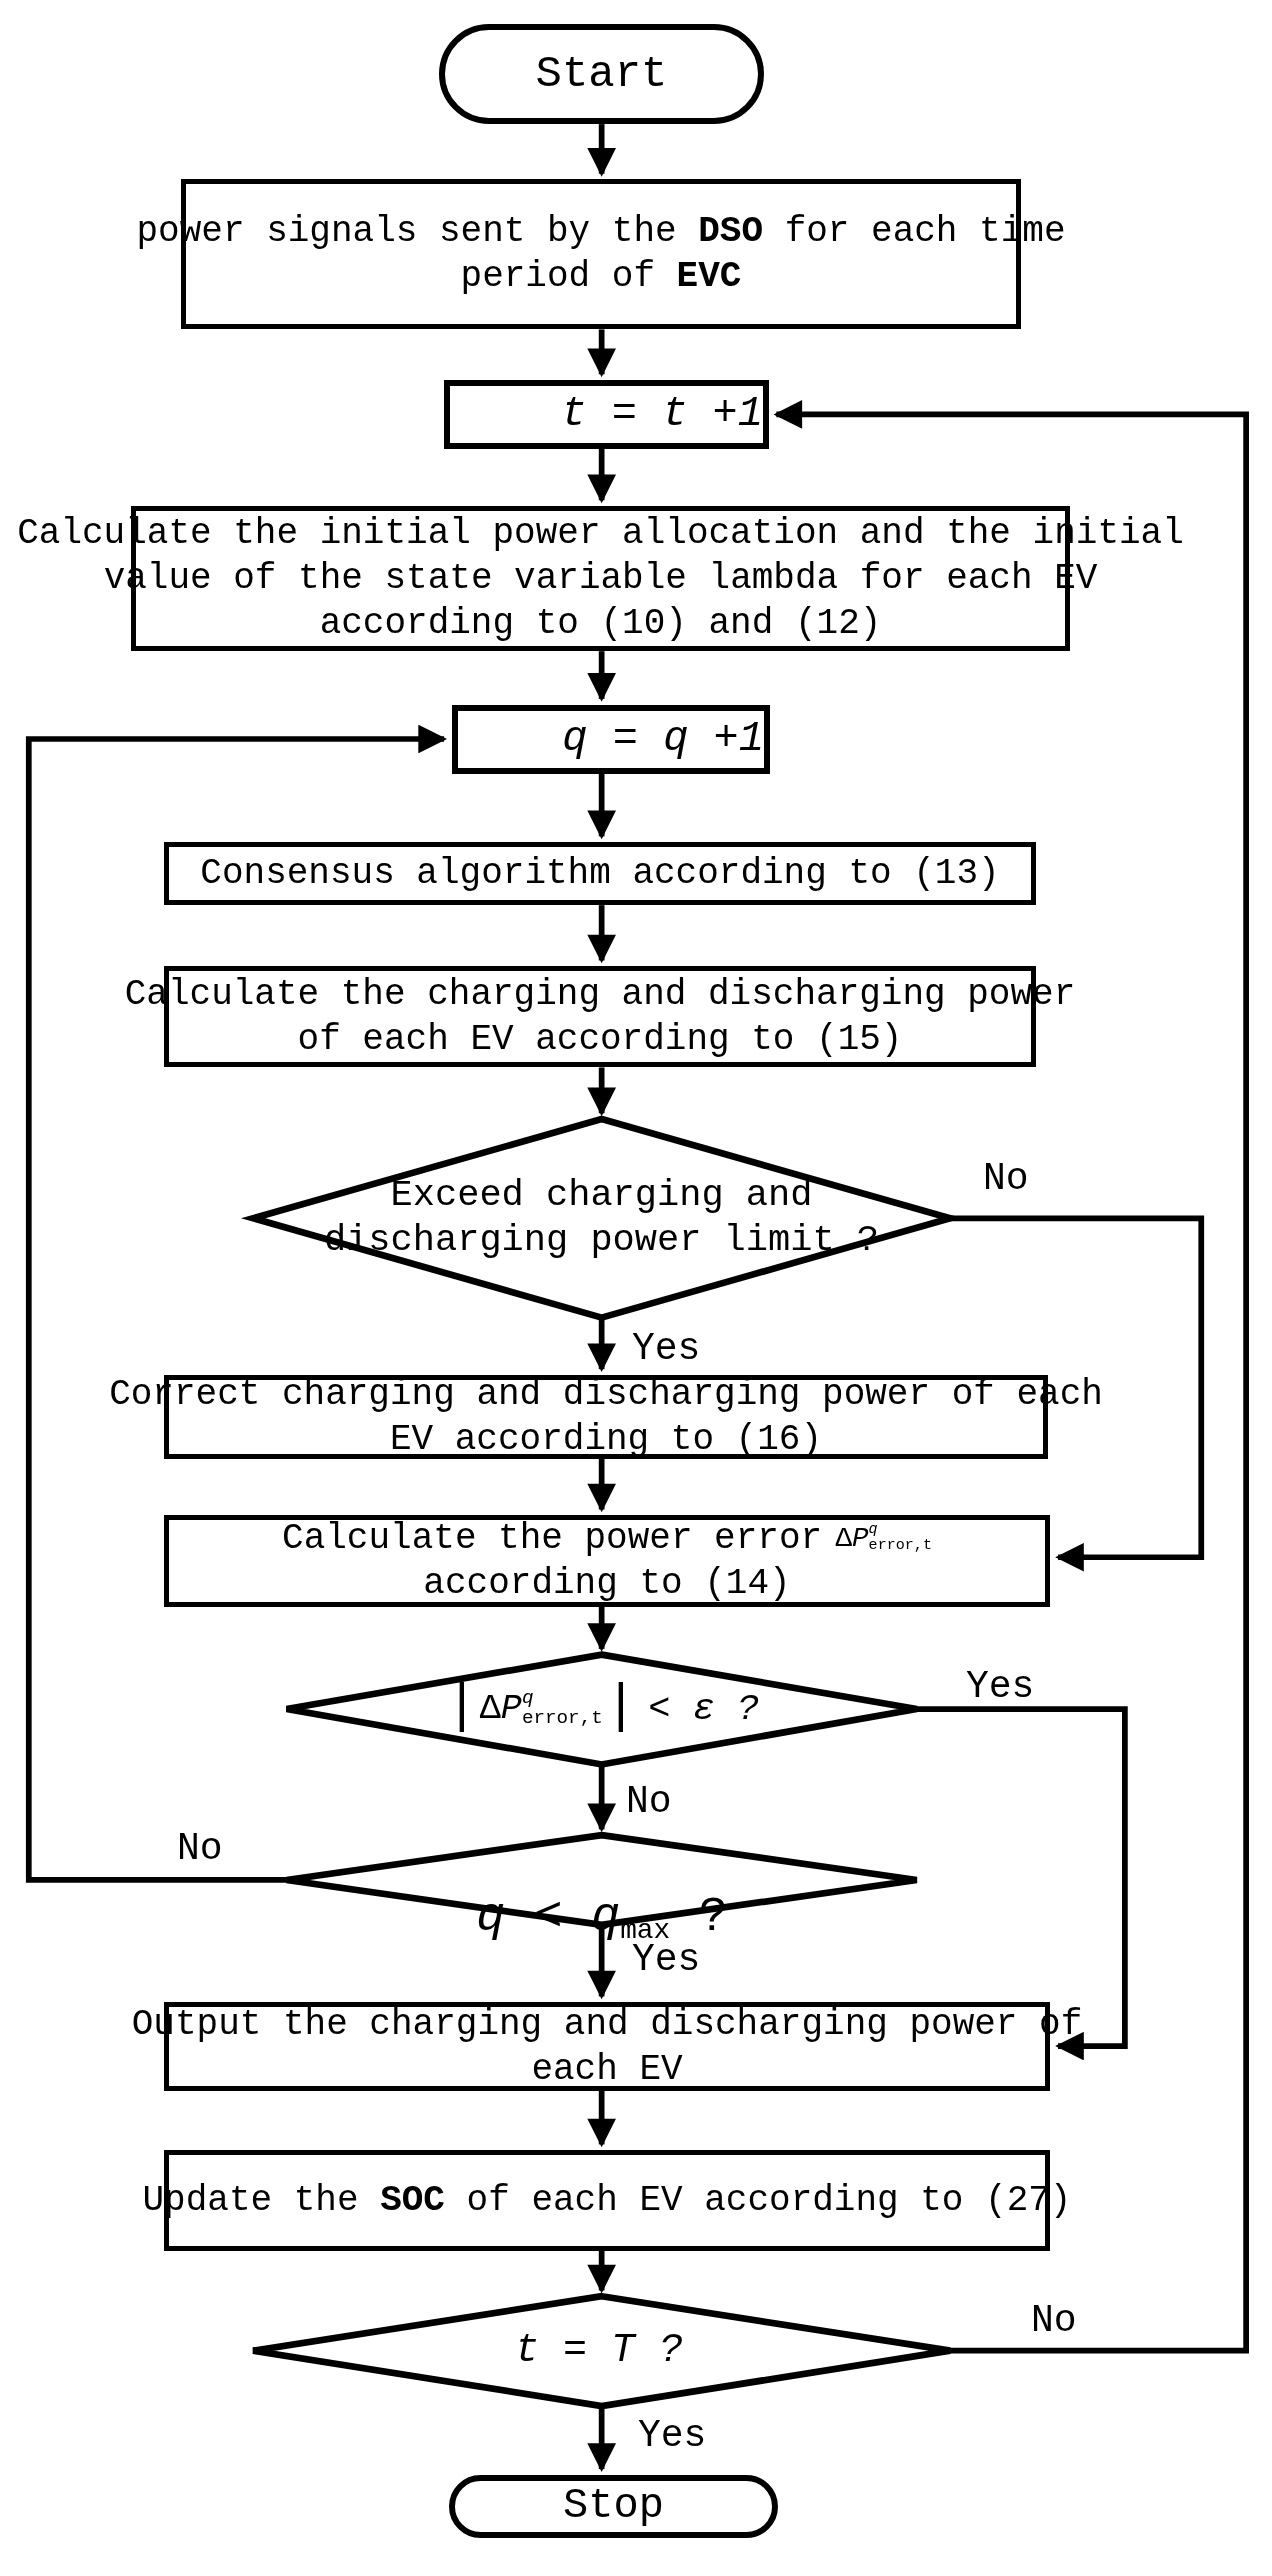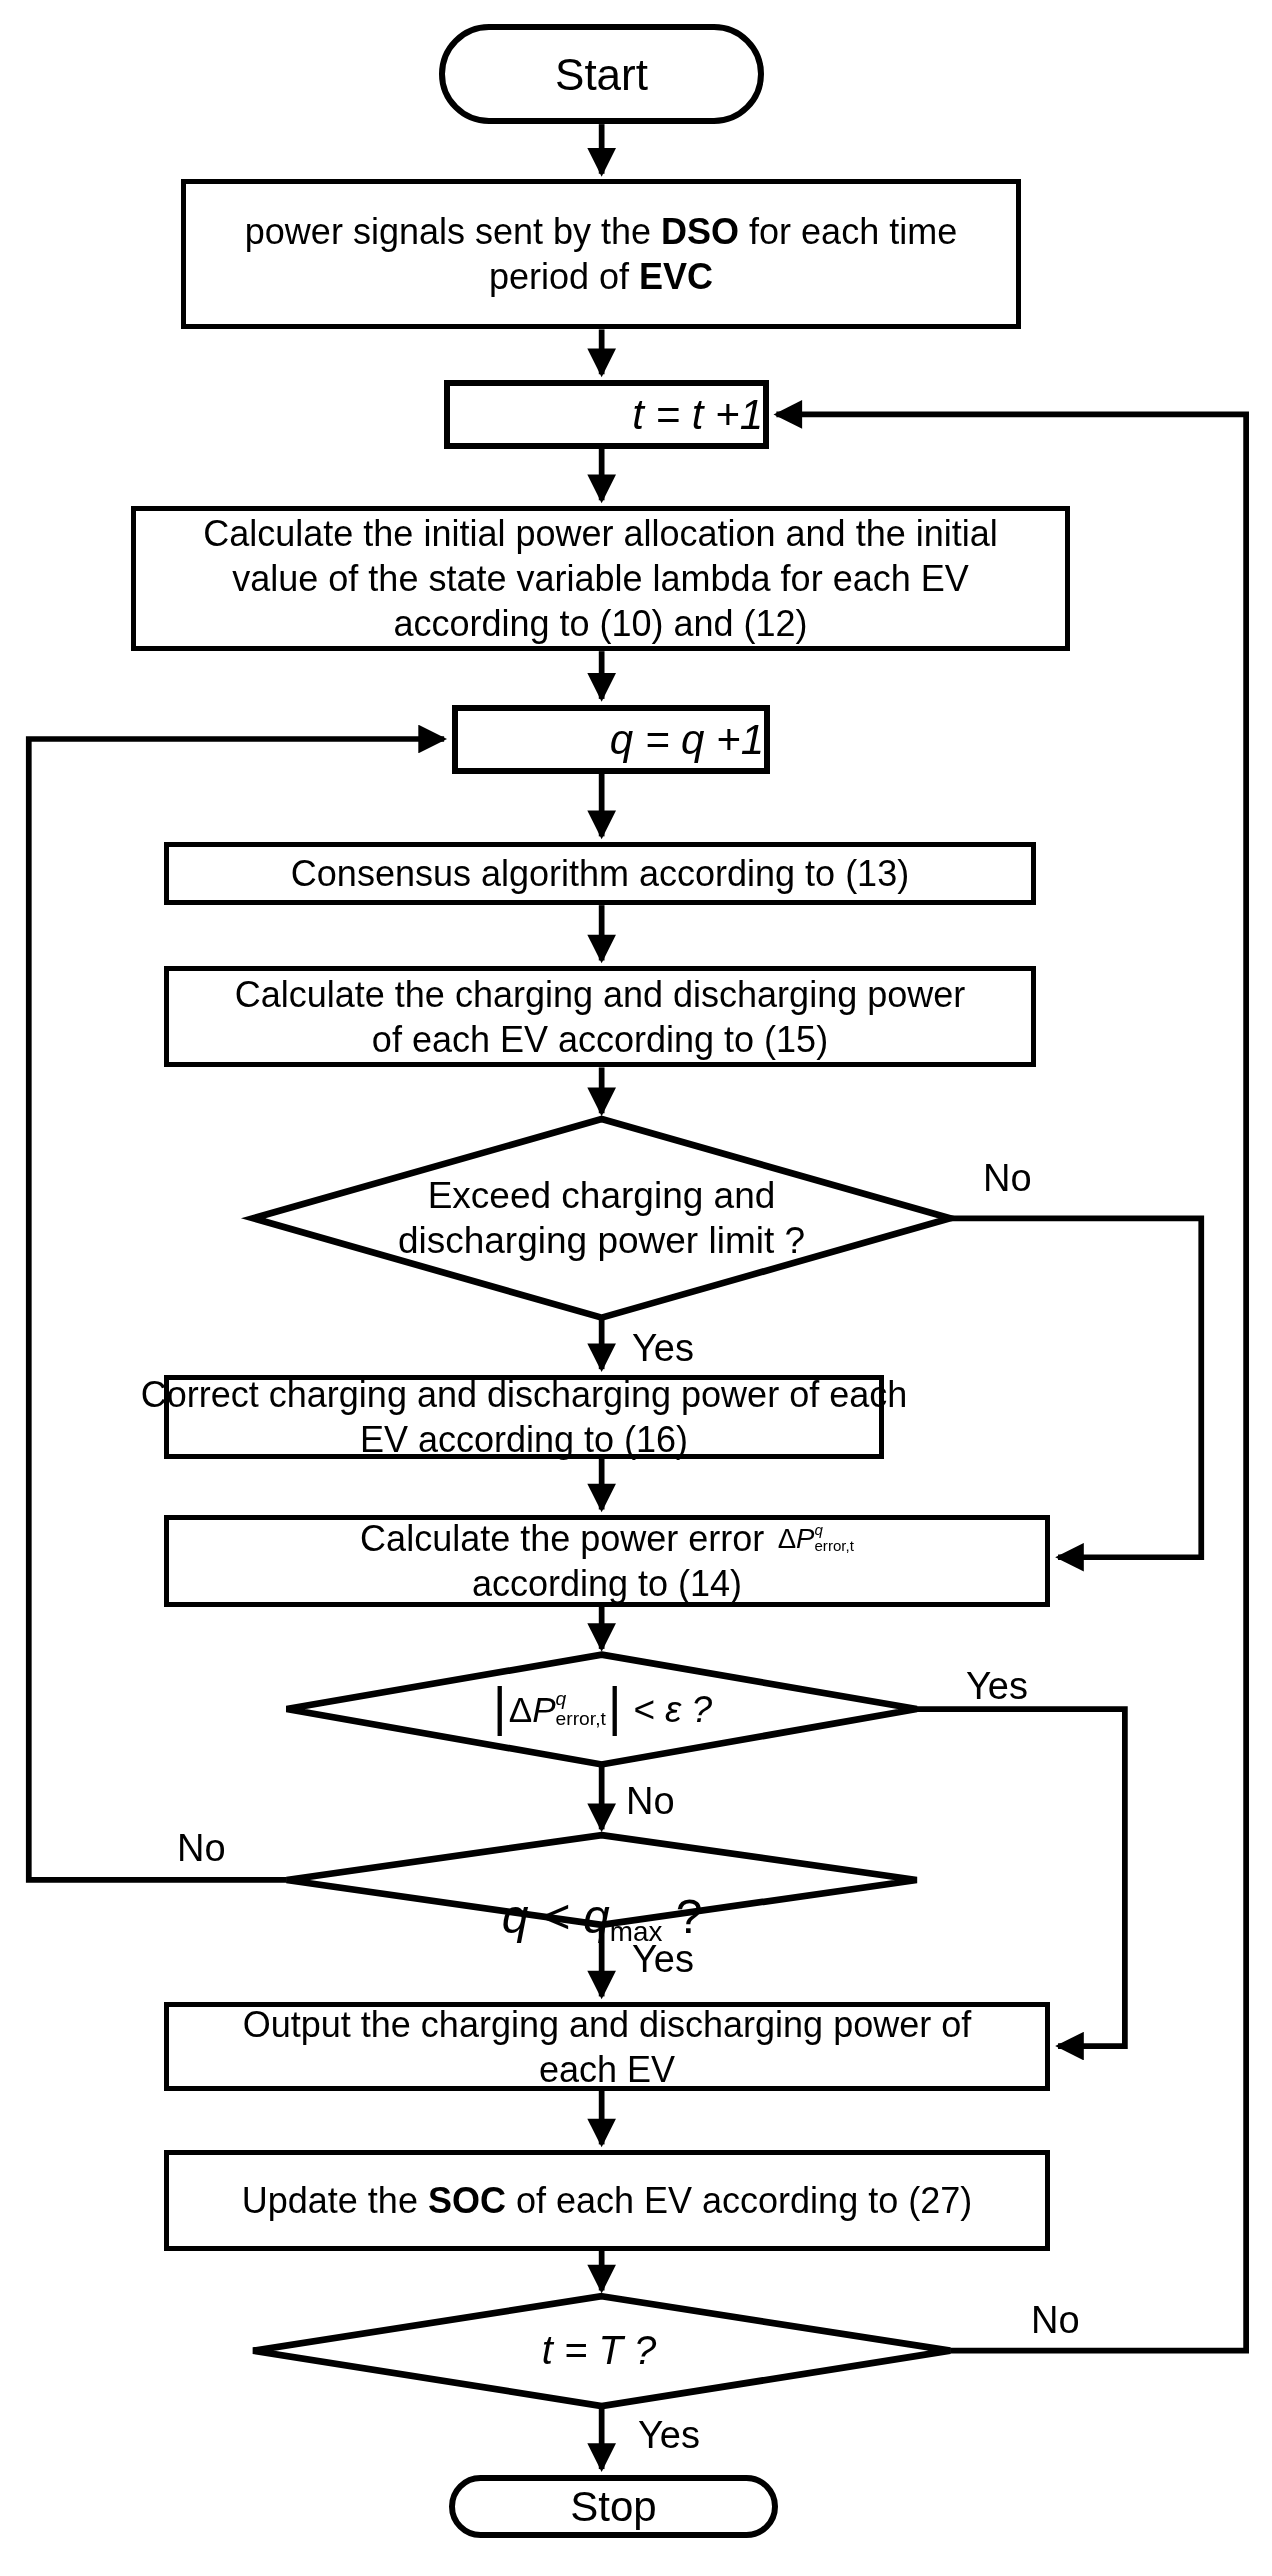--- a/index.html
+++ b/index.html
@@ -1,18 +1,18 @@
 <!DOCTYPE html>
 <html><head>
 <meta charset="utf-8">
 <style>
   html,body{margin:0;padding:0;background:#ffffff;}
   .canvas{
     position:relative;width:1273px;height:2576px;background:#fff;
-    font-family:Liberation Sans, sans-serif;color:#000;
+    font-family:Liberation Mono, monospace;color:#000;
   }
   .lyr{position:absolute;left:0;top:0;}
   .node{
     position:absolute;box-sizing:border-box;background:#fff;
     border:5.7px solid #000;display:flex;flex-direction:column;
     align-items:center;justify-content:center;text-align:center;
     font-size:36px;line-height:45px;z-index:2;
   }
   .node .ln{white-space:nowrap;}
   .stadium{border-radius:57px;border-width:6.7px;font-size:44px;}
@@ -104,21 +104,21 @@
 
   <div class="node" style="left:164px;top:842px;width:872px;height:63px;">
     <div class="ln">Consensus algorithm according to (13)</div>
   </div>
 
   <div class="node" style="left:164px;top:966px;width:872px;height:101px;justify-content:center;">
     <div class="ln">Calculate the charging and discharging power</div>
     <div class="ln">of each EV according to (15)</div>
   </div>
 
-  <div class="node" style="left:164px;top:1375px;width:720px;height:84px;">
+  <div class="node" style="left:164px;top:1375px;width:884px;height:84px;">
     <div class="ln">Correct charging and discharging power of each</div>
     <div class="ln">EV according to (16)</div>
   </div>
 
   <div class="node" style="left:164px;top:1515px;width:886px;height:92px;">
     <div class="ln row">
       <span>Calculate the power error</span>
       <span class="frm fsmall">
           <span class="fdelta">Δ</span>
           <span class="fp">P</span>

